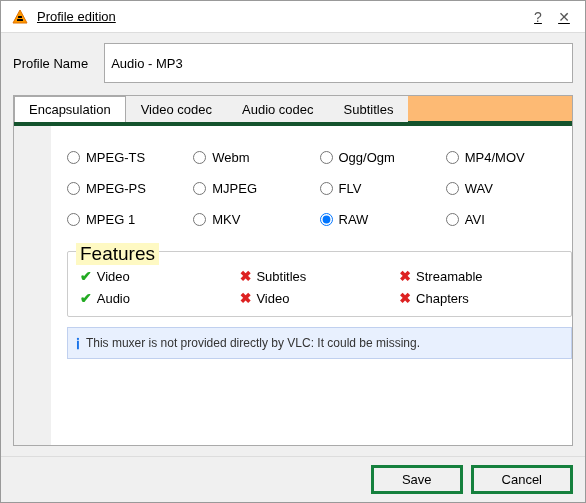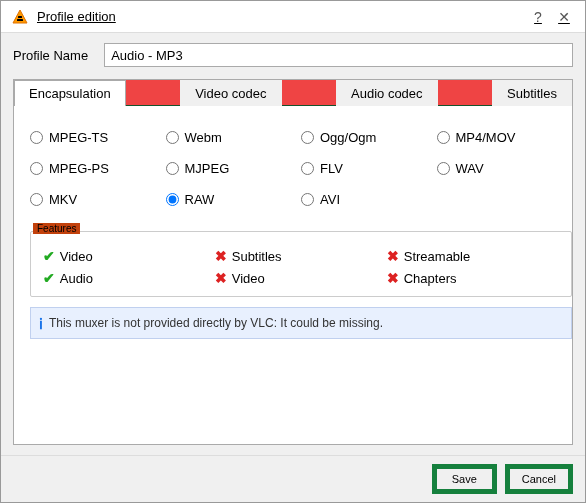--- a/index.html
+++ b/index.html
@@ -75,38 +75,37 @@
       align-items: center;
       gap: 16px;
       margin-bottom: 4px;
     }
     .profile-name-label {
       font-size: 13px;
       white-space: nowrap;
     }
     .profile-name-input {
       flex: 1;
-      height: 24px;
+      height: 40px;
       border: 1px solid #aaa;
       padding: 2px 6px;
       font-size: 13px;
       background: #fff;
     }
 
     .tab-container {
       border: 1px solid #aaa;
       flex: 1;
       display: flex;
       flex-direction: column;
     }
     .tab-bar {
       display: flex;
-      background: #ef4444;
-      border-bottom: 1px solid #14532d;
-      justify-content: space-between;
+      background: #fdba74;
+      border-bottom: 5px solid #14532d;
     }
     .tab {
       padding: 5px 14px;
       cursor: pointer;
       border: 1px solid transparent;
       border-bottom: none;
       font-size: 13px;
       background: #f0f0f0;
       color: #000;
       margin-bottom: -1px;
@@ -118,20 +117,21 @@
       z-index: 1;
     }
 
     .tab-content {
       background: #fff;
       padding: 16px 0 12px 16px;
       flex: 1;
       display: flex;
       flex-direction: column;
       gap: 0;
+      margin-left: 37px;
     }
 
     .radio-grid {
       display: grid;
       grid-template-columns: repeat(4, 1fr);
       gap: 16px 0;
       padding: 8px 0 16px 0;
     }
     .radio-item {
       display: flex;
@@ -151,24 +151,24 @@
     .features-box {
       border: 1px solid #ccc;
       border-radius: 2px;
       padding: 8px 12px 10px 12px;
       position: relative;
       margin-top: 8px;
     }
     .features-title {
       position: absolute;
       top: -9px;
-      left: 2px;
-      background: #c2410c;
+      left: 8px;
+      background: #fef9c3;
       padding: 0 4px;
-      font-size: 10px;
+      font-size: 19px;
     }
     .features-grid {
       display: grid;
       grid-template-columns: repeat(3, 1fr);
       gap: 6px 0;
       margin-top: 8px;
     }
     .feature-item {
       display: flex;
       align-items: center;
@@ -205,23 +205,23 @@
 
     .dialog-footer {
       display: flex;
       justify-content: flex-end;
       padding: 8px 12px;
       gap: 8px;
       border-top: 1px solid #ddd;
       background: #f0f0f0;
     }
     .footer-btn {
-      padding: 4px 12px;
-      font-size: 11px;
-      border: 5px solid #15803d;
+      padding: 4px 28px;
+      font-size: 13px;
+      border: 3px solid #15803d;
       background: #f0f0f0;
       cursor: pointer;
       min-width: 65px;
     }
     .footer-btn.primary {
       background: #f0f0f0;
     }
   </style>
 </head>
 <body>
@@ -290,20 +290,24 @@
             <input type="radio" name="encap" style="">
             <span class="radio-label">FLV</span>
           </label>
           <label class="radio-item">
             <input type="radio" name="encap" style="">
             <span class="radio-label">WAV</span>
           </label>
 
           <label class="radio-item">
             <input type="radio" name="encap" style="">
+            <span class="radio-label">MPEG 1</span>
+          </label>
+          <label class="radio-item">
+            <input type="radio" name="encap" style="">
             <span class="radio-label">MKV</span>
           </label>
           <label class="radio-item">
             <input type="radio" name="encap" checked="" style="">
             <span class="radio-label">RAW</span>
           </label>
           <label class="radio-item">
             <input type="radio" name="encap" style="">
             <span class="radio-label">AVI</span>
           </label>

